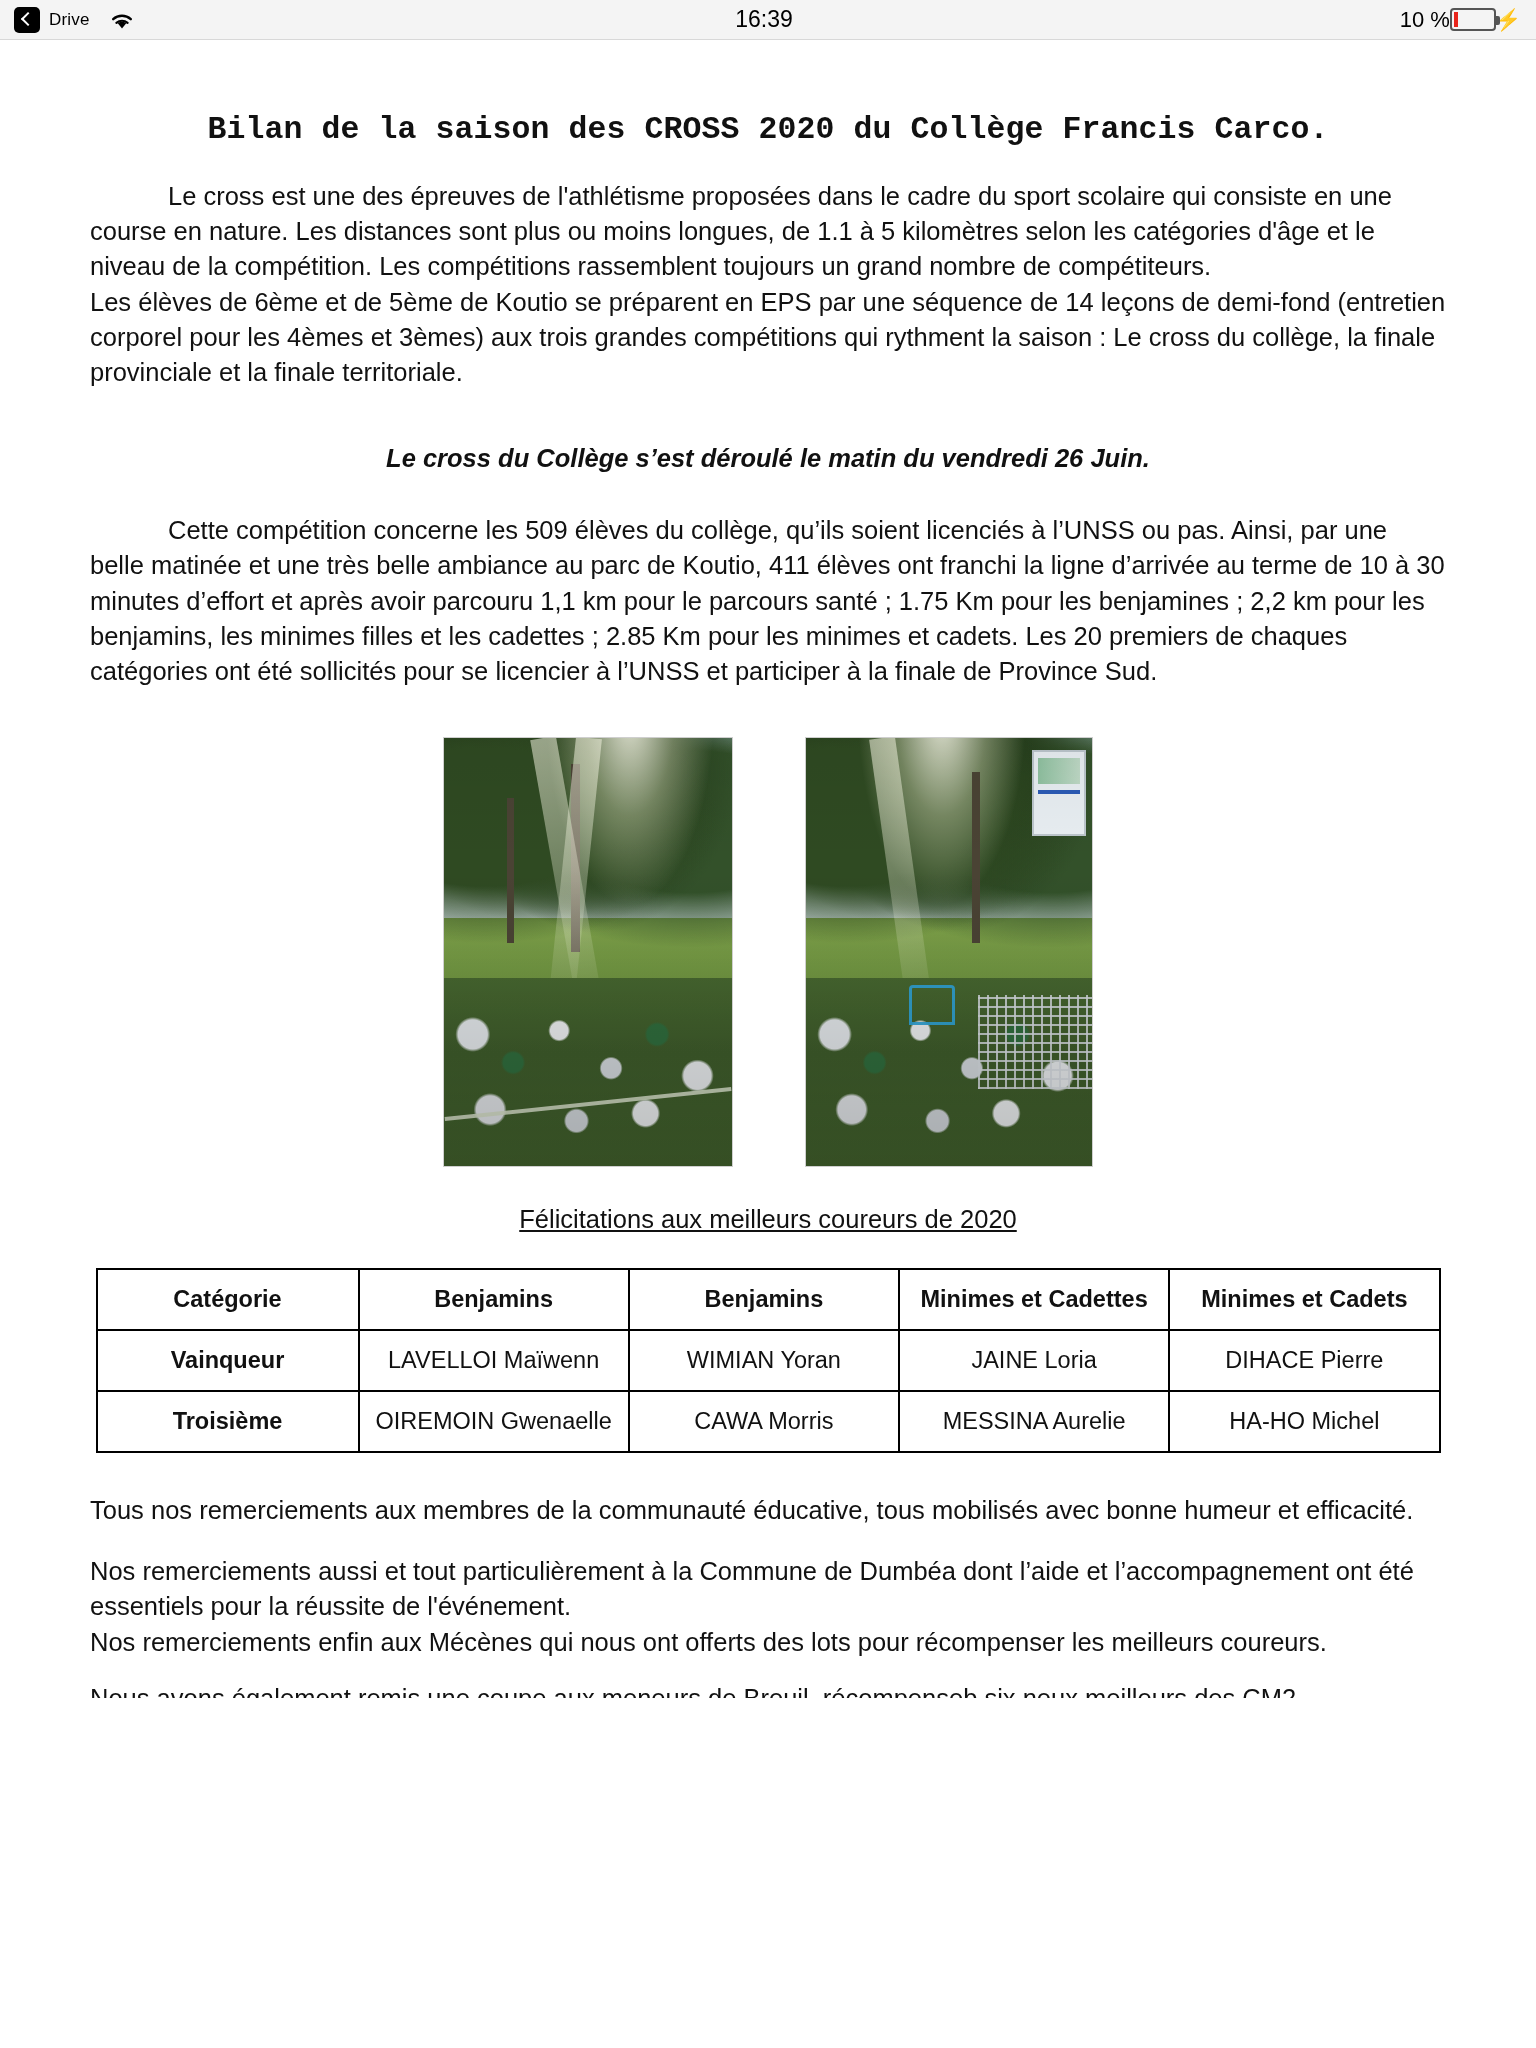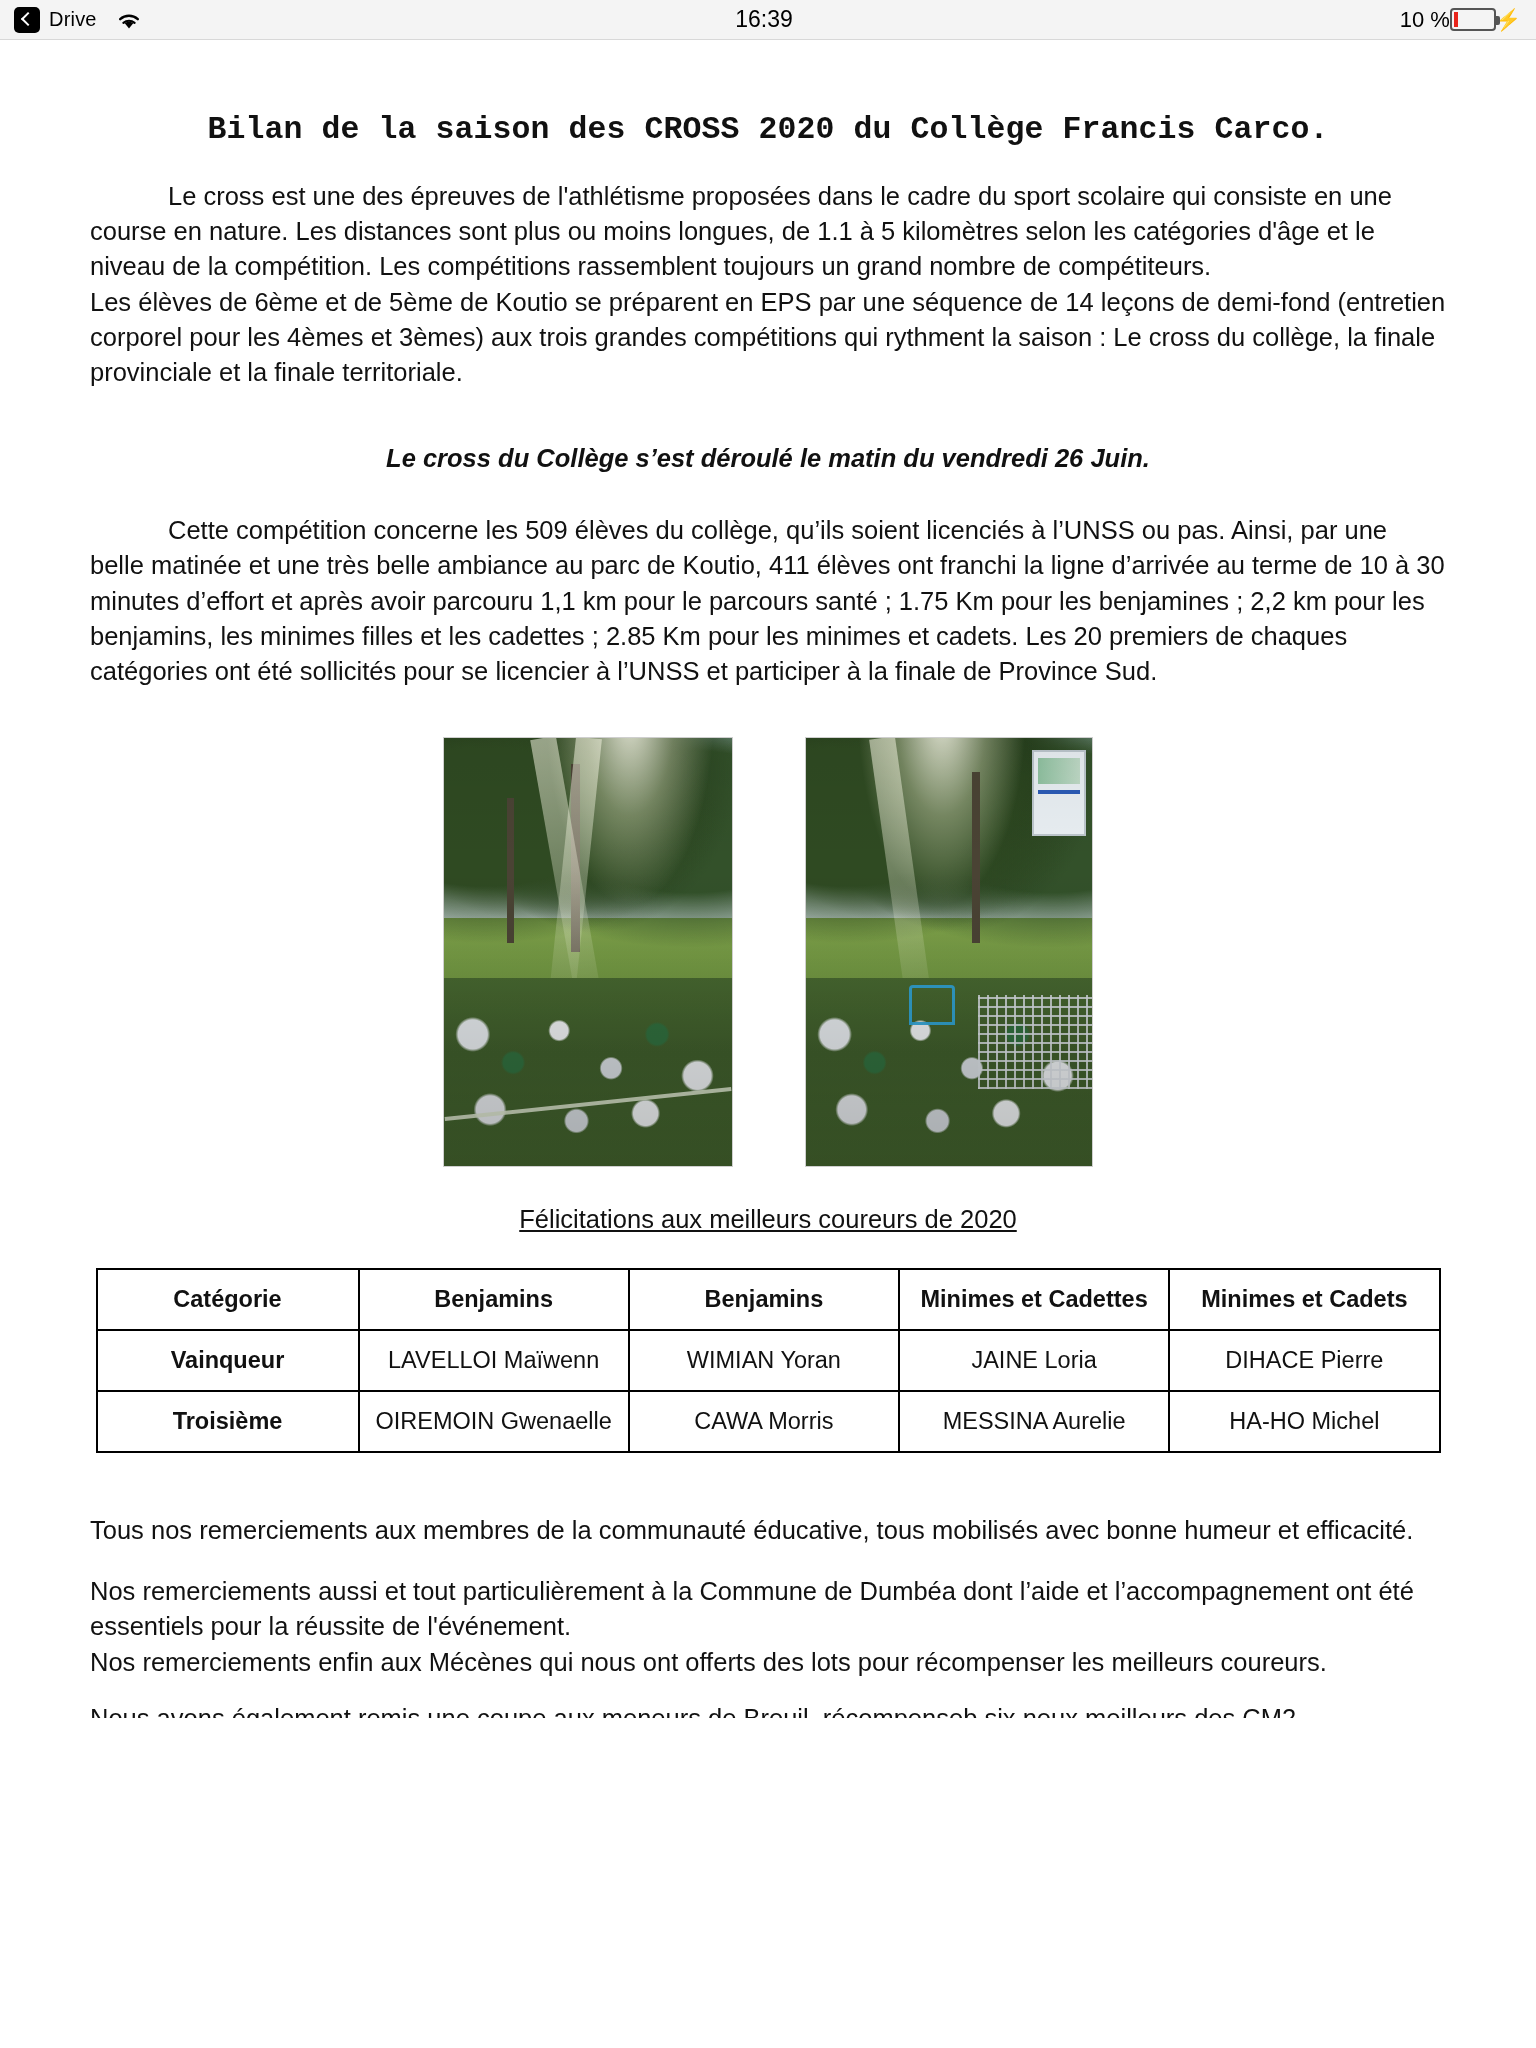--- a/index.html
+++ b/index.html
@@ -34,21 +34,21 @@
   }
   .back-chevron::after {
     content: "";
     position: absolute;
     left: 9px; top: 7px;
     width: 8px; height: 8px;
     border-left: 2.5px solid #fff;
     border-bottom: 2.5px solid #fff;
     transform: rotate(45deg);
   }
-  .drive-label { font-size: 20px; letter-spacing: .2px; }
+  .drive-label { font-size: 17px; letter-spacing: .2px; }
   .wifi { margin-left: 8px; width: 30px; height: 24px; position: relative; }
   .sb-center {
     position: absolute;
     left: 0; right: 8px;
     text-align: center;
     font-size: 23px;
     font-weight: 400;
   }
   .sb-right {
     margin-left: auto;
@@ -244,21 +244,21 @@
     text-align: center;
     vertical-align: middle;
     font-size: 23.5px;
     padding: 16px 8px;
   }
   table.results tr:first-child td { font-weight: bold; }
   table.results tr td:first-child { font-weight: bold; }
   col.c1 { width: 262px; }
 
   .closing {
-    margin-top: 60px;
+    margin-top: 40px;
     font-size: 25.5px;
     line-height: 1.4;
   }
   .clip-line {
     margin-top: 24px;
     font-size: 25.5px;
     color: #111;
     height: 14px;
     overflow: hidden;
   }

